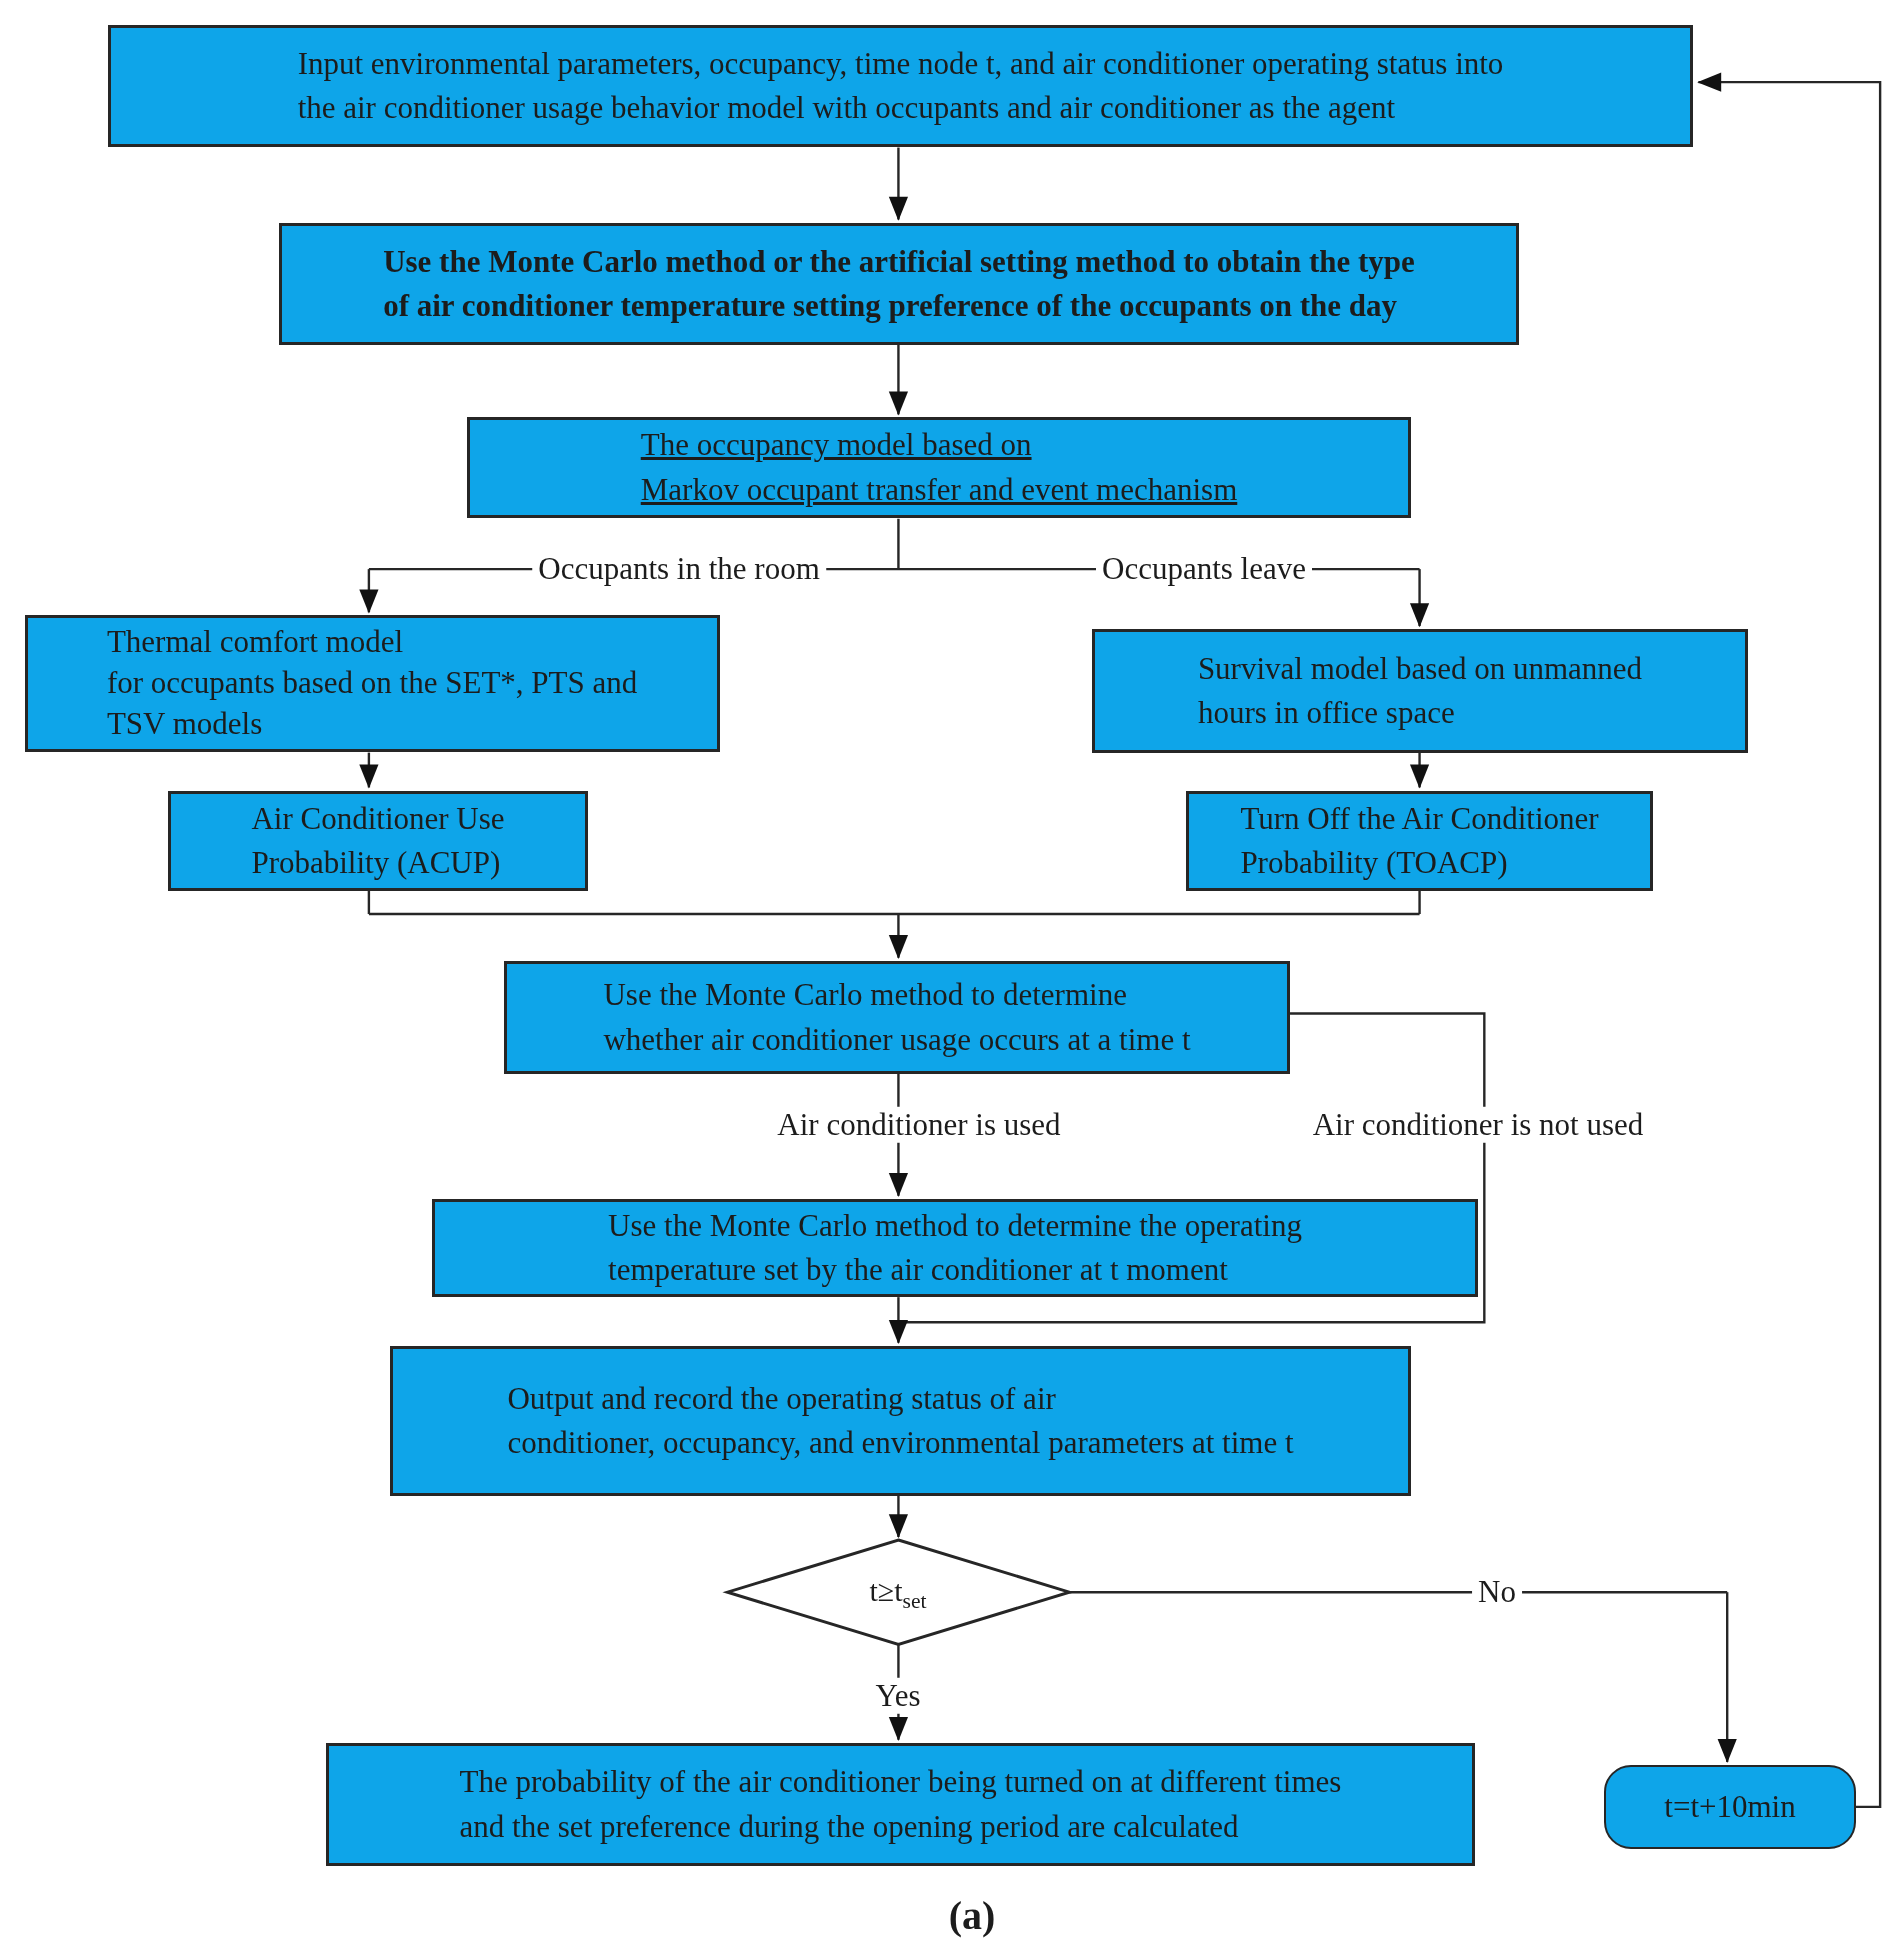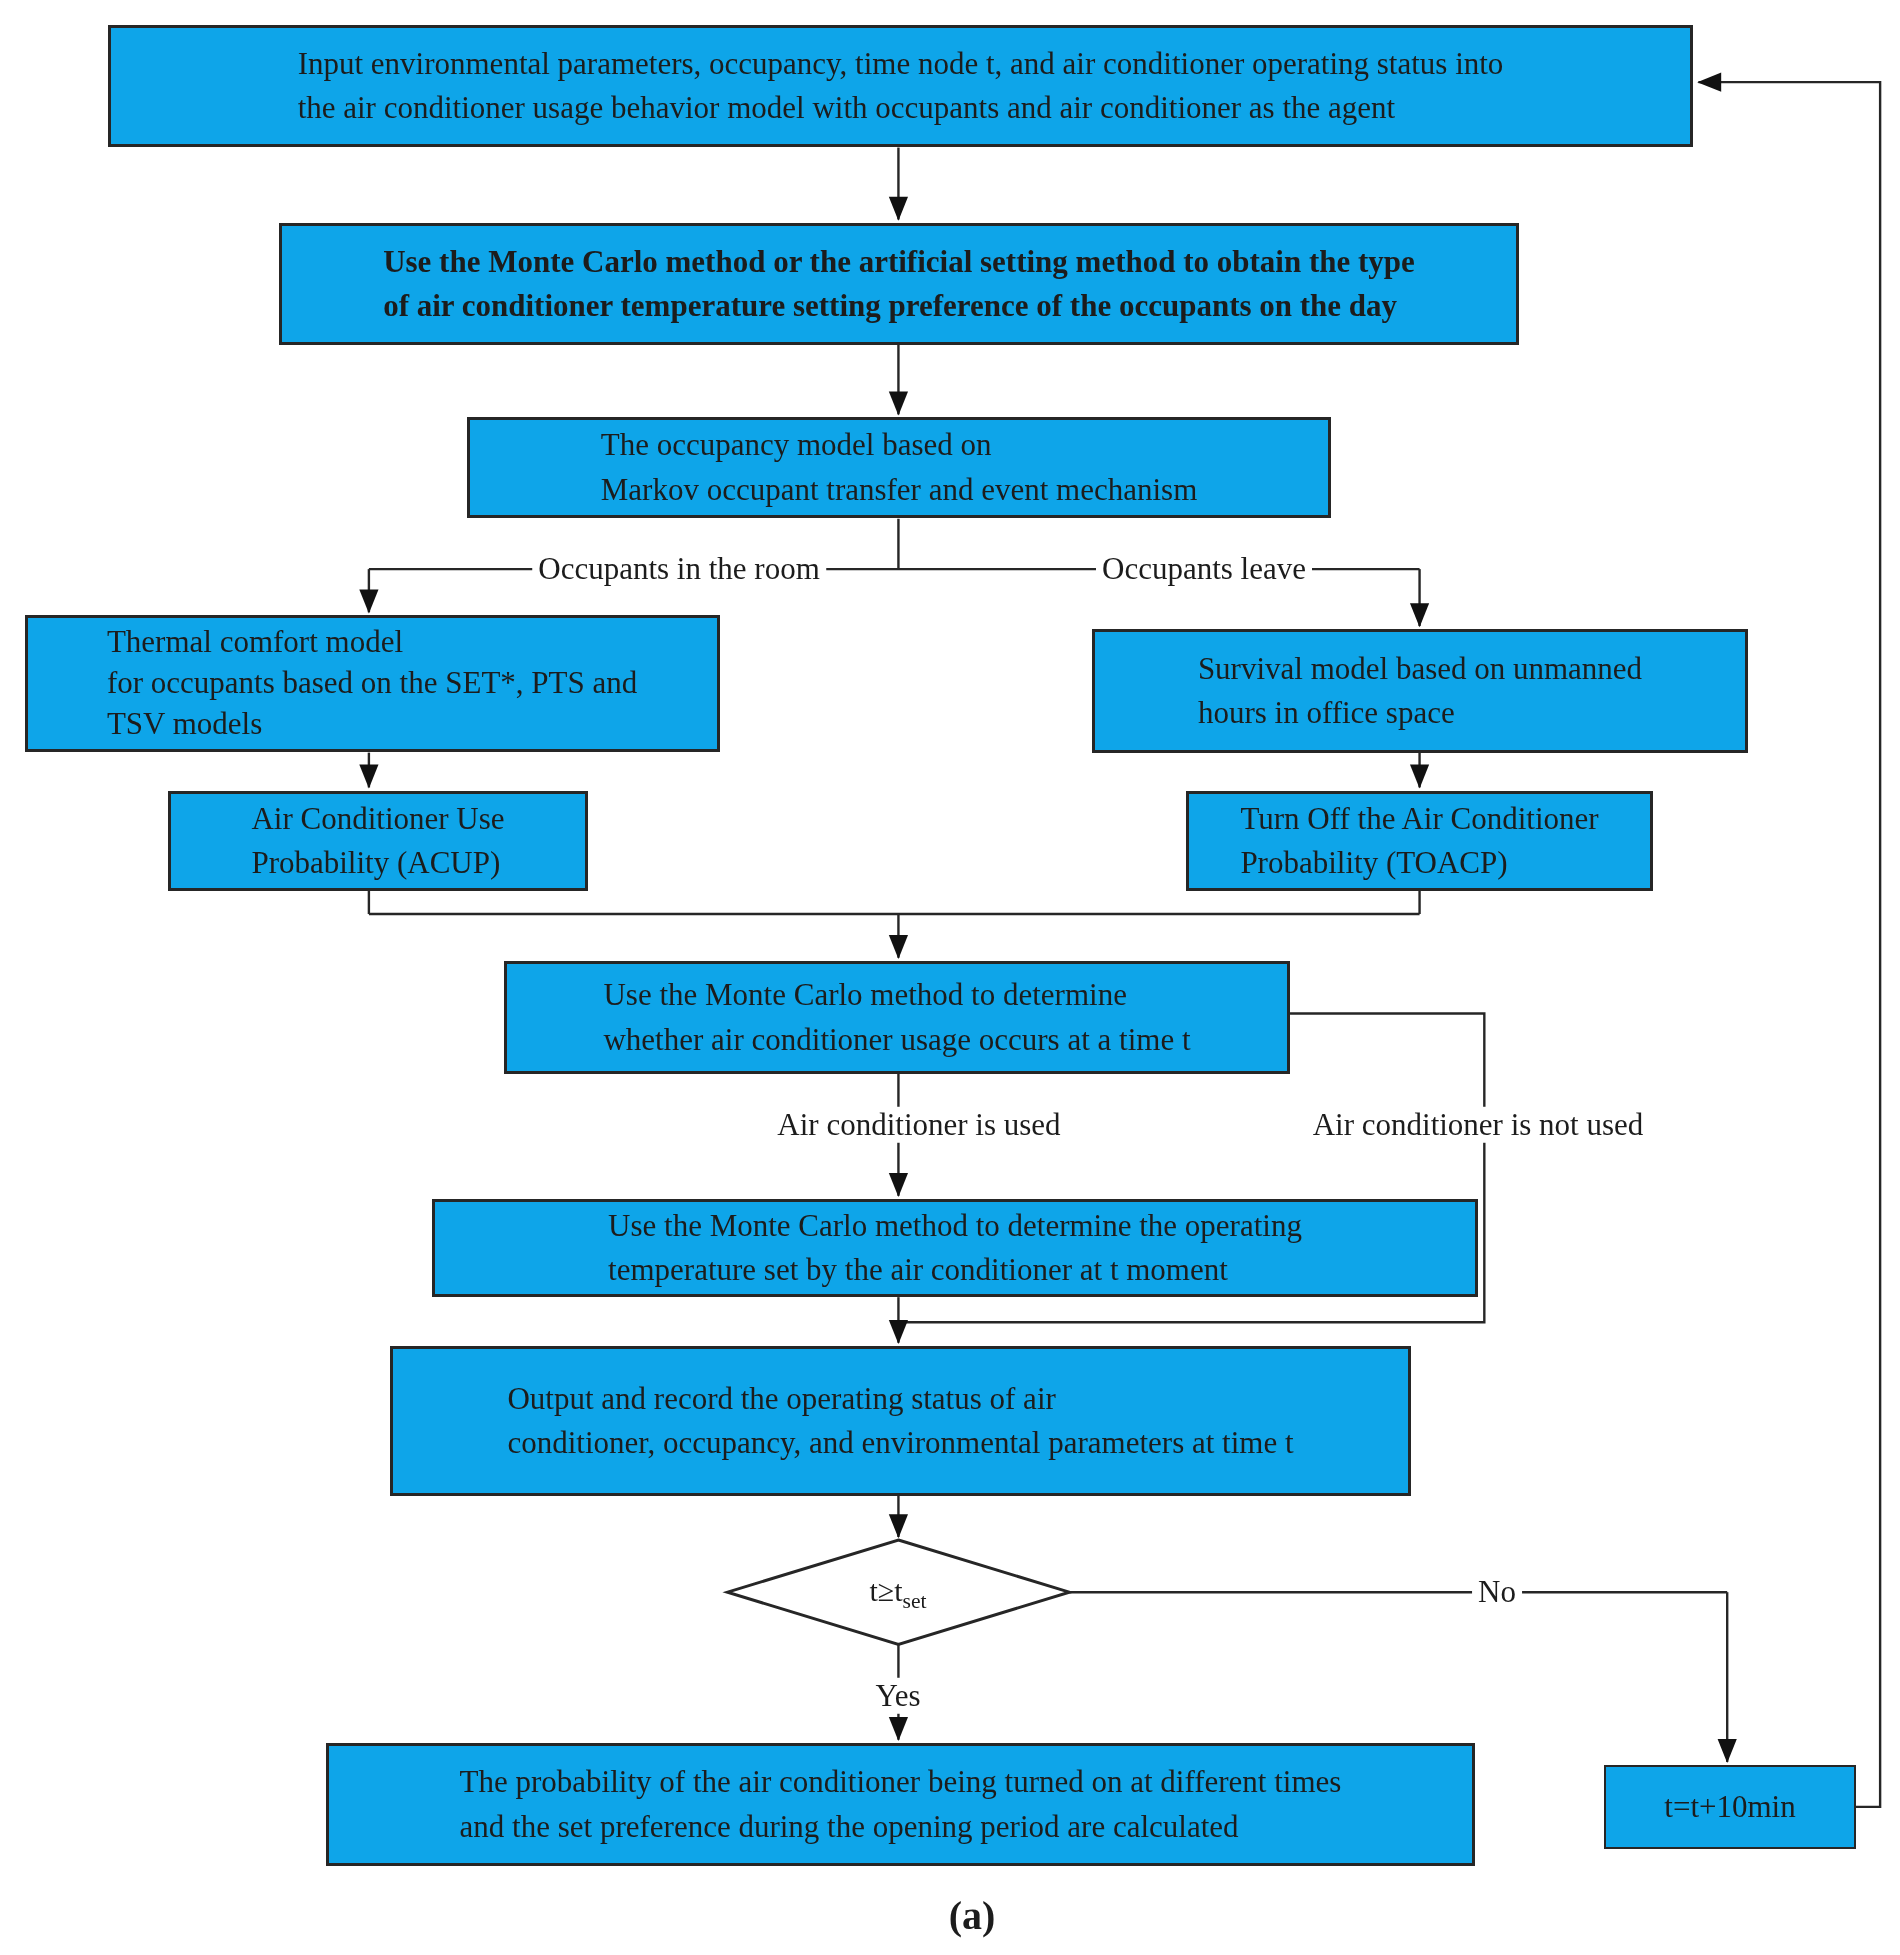--- a/index.html
+++ b/index.html
@@ -113,21 +113,21 @@
   <div class="node" style="left:108px; top:25px; width:1585px; height:122px;">
     <span>Input environmental parameters, occupancy, time node t, and air conditioner operating status into
 the air conditioner usage behavior model with occupants and air conditioner as the agent</span>
   </div>
 
   <div class="node" style="left:279px; top:223px; width:1240px; height:122px;font-weight:bold;">
     <span>Use the Monte Carlo method or the artificial setting method to obtain the type
 of air conditioner temperature setting preference of the occupants on the day</span>
   </div>
 
-  <div class="node" style="left:467px; top:417px; width:864px; height:101px;">
+  <div class="node" style="left:467px; top:417px; width:944px; height:101px;text-decoration:underline;">
     <span>The occupancy model based on
 Markov occupant transfer and event mechanism</span>
   </div>
 
   <div class="node" style="left:24.6px; top:615px; width:695px; height:137px; line-height:1.32;">
     <span>Thermal comfort model
 for occupants based on the SET*, PTS and
 TSV models</span>
   </div>
 
@@ -159,21 +159,21 @@
   <div class="node" style="left:390px; top:1346px; width:1021px; height:150px;">
     <span>Output and record the operating status of air
 conditioner, occupancy, and environmental parameters at time t</span>
   </div>
 
   <div class="node" style="left:326px; top:1743px; width:1149px; height:123px;">
     <span>The probability of the air conditioner being turned on at different times
 and the set preference during the opening period are calculated</span>
   </div>
 
-  <div class="node" style="left:1604px; top:1765px; width:252px; height:84px; border-width:2.4px;">
+  <div class="node" style="left:1604px; top:1765px; width:252px; height:84px; border-width:2.4px;border-radius:27px;">
     <span>t=t+10min</span>
   </div>
 
   <div class="decision-label" style="left:898px; top:1591px;">
     <span>t≥t</span><sub>set</sub>
   </div>
 
   <div class="edge-label" style="left:679px; top:569px;">
     <span>Occupants in the room</span>
   </div>

